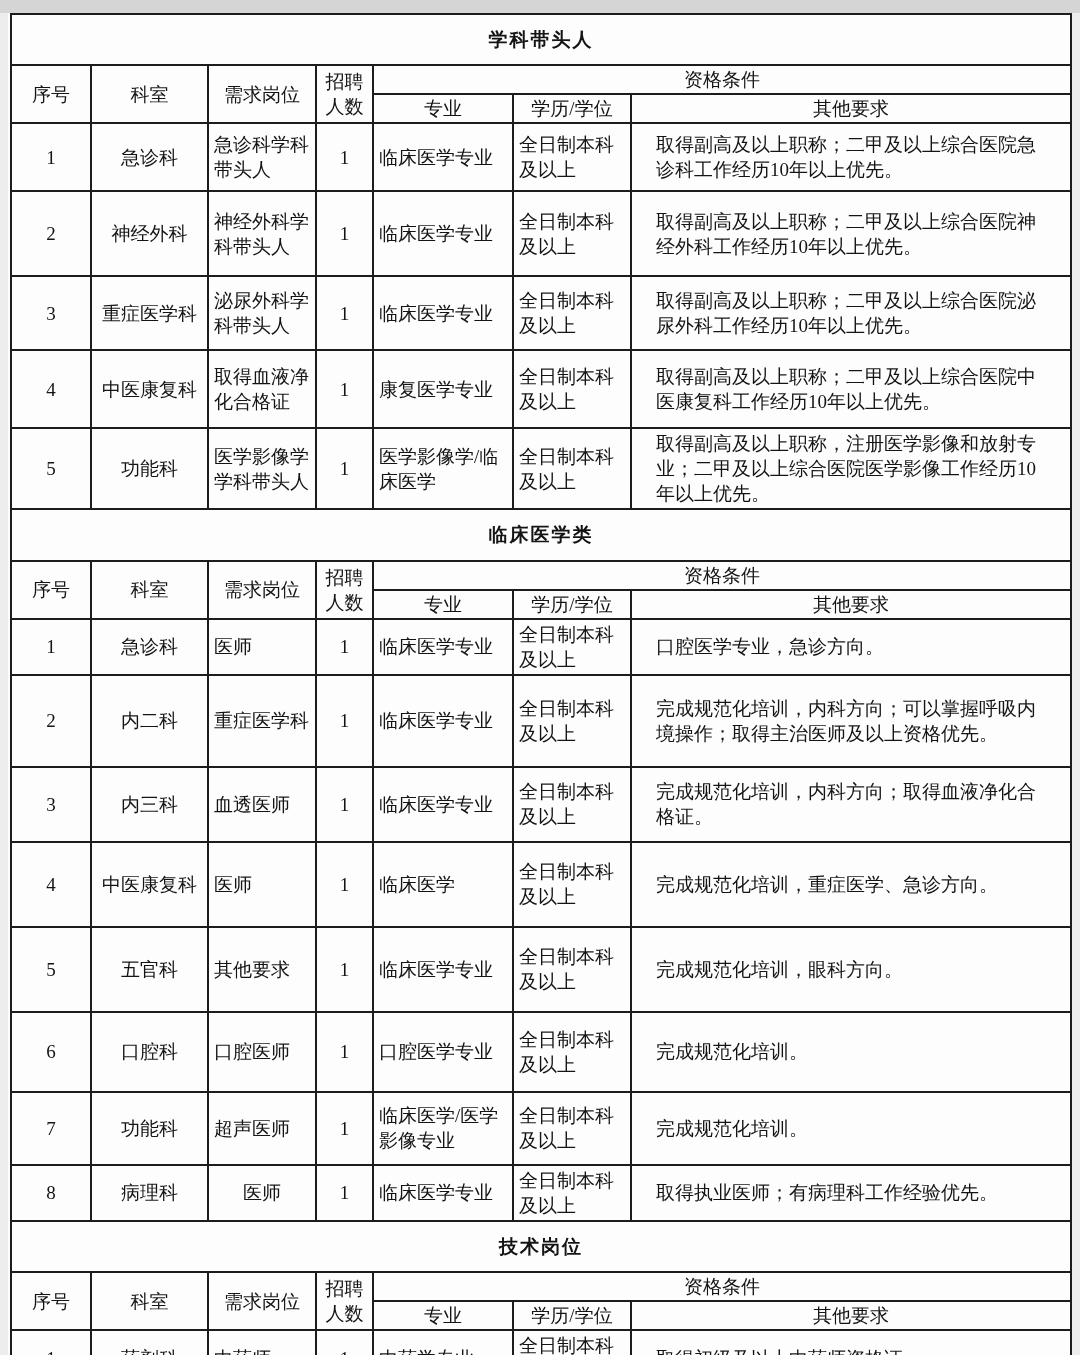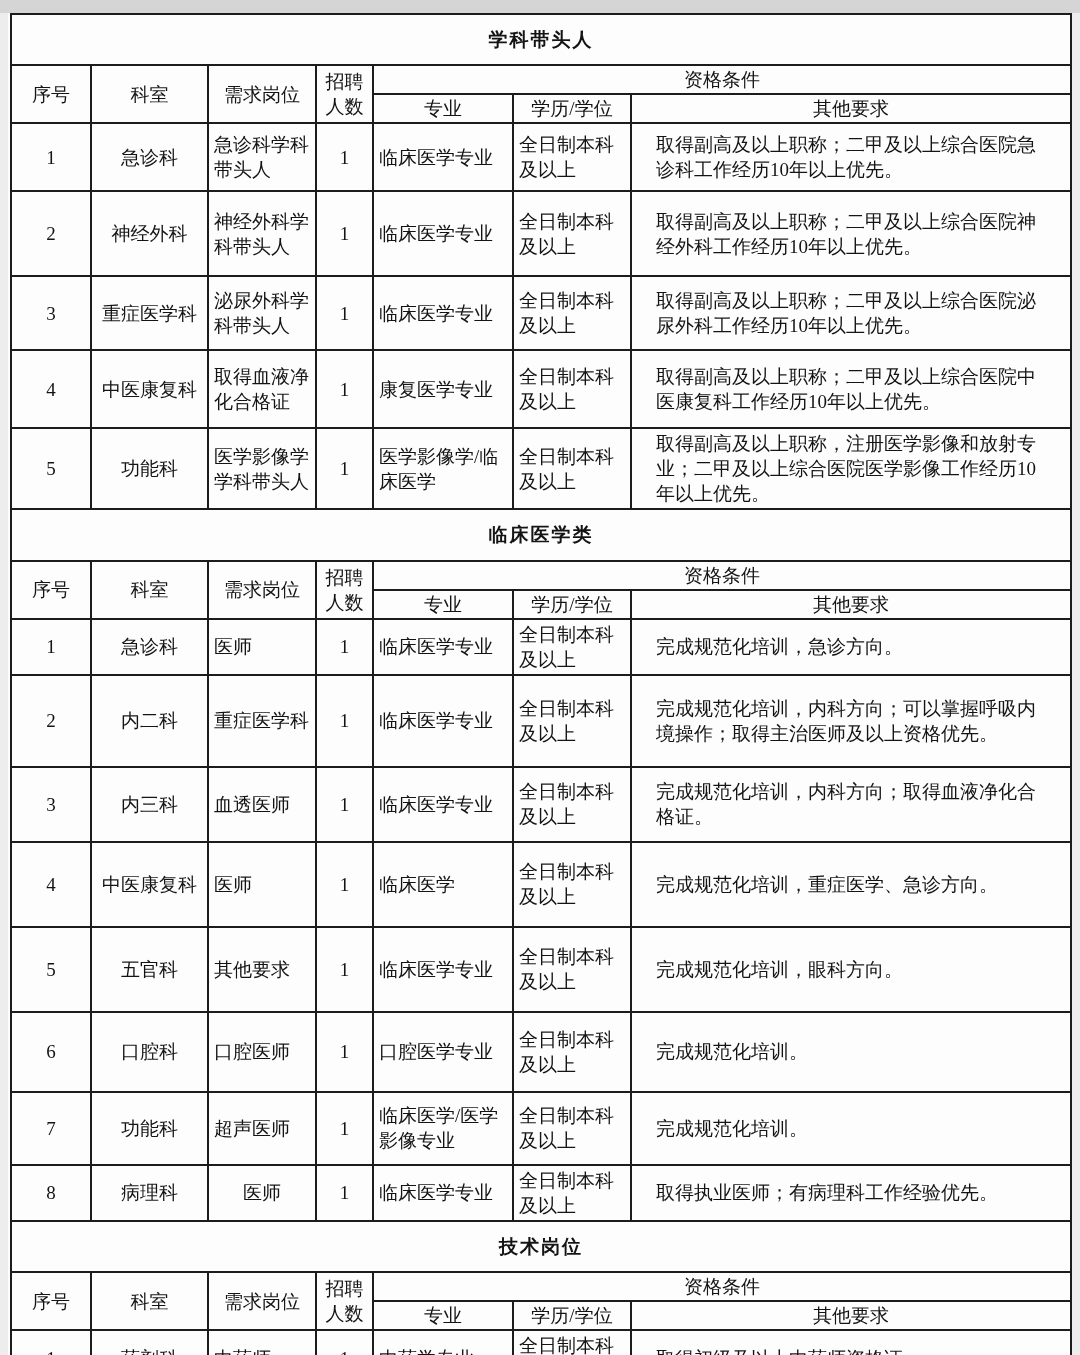--- a/index.html
+++ b/index.html
@@ -158,21 +158,21 @@
         <td class="hcell">其他要求</td>
       </tr>
 
       <tr style="height:46px">
         <td class="c-center">1</td>
         <td class="c-center">急诊科</td>
         <td class="c-left">医师</td>
         <td class="c-center">1</td>
         <td class="c-left">临床医学专业</td>
         <td class="c-left">全日制本科及以上</td>
-        <td class="c-other">完成规范化培训，急诊方向。</td>
+        <td class="c-other">口腔医学专业，急诊方向。</td>
       </tr>
       <tr style="height:92px">
         <td class="c-center">2</td>
         <td class="c-center">内二科</td>
         <td class="c-left">重症医学科</td>
         <td class="c-center">1</td>
         <td class="c-left">临床医学专业</td>
         <td class="c-left">全日制本科及以上</td>
         <td class="c-other">完成规范化培训，内科方向；可以掌握呼吸内境操作；取得主治医师及以上资格优先。</td>
       </tr>

